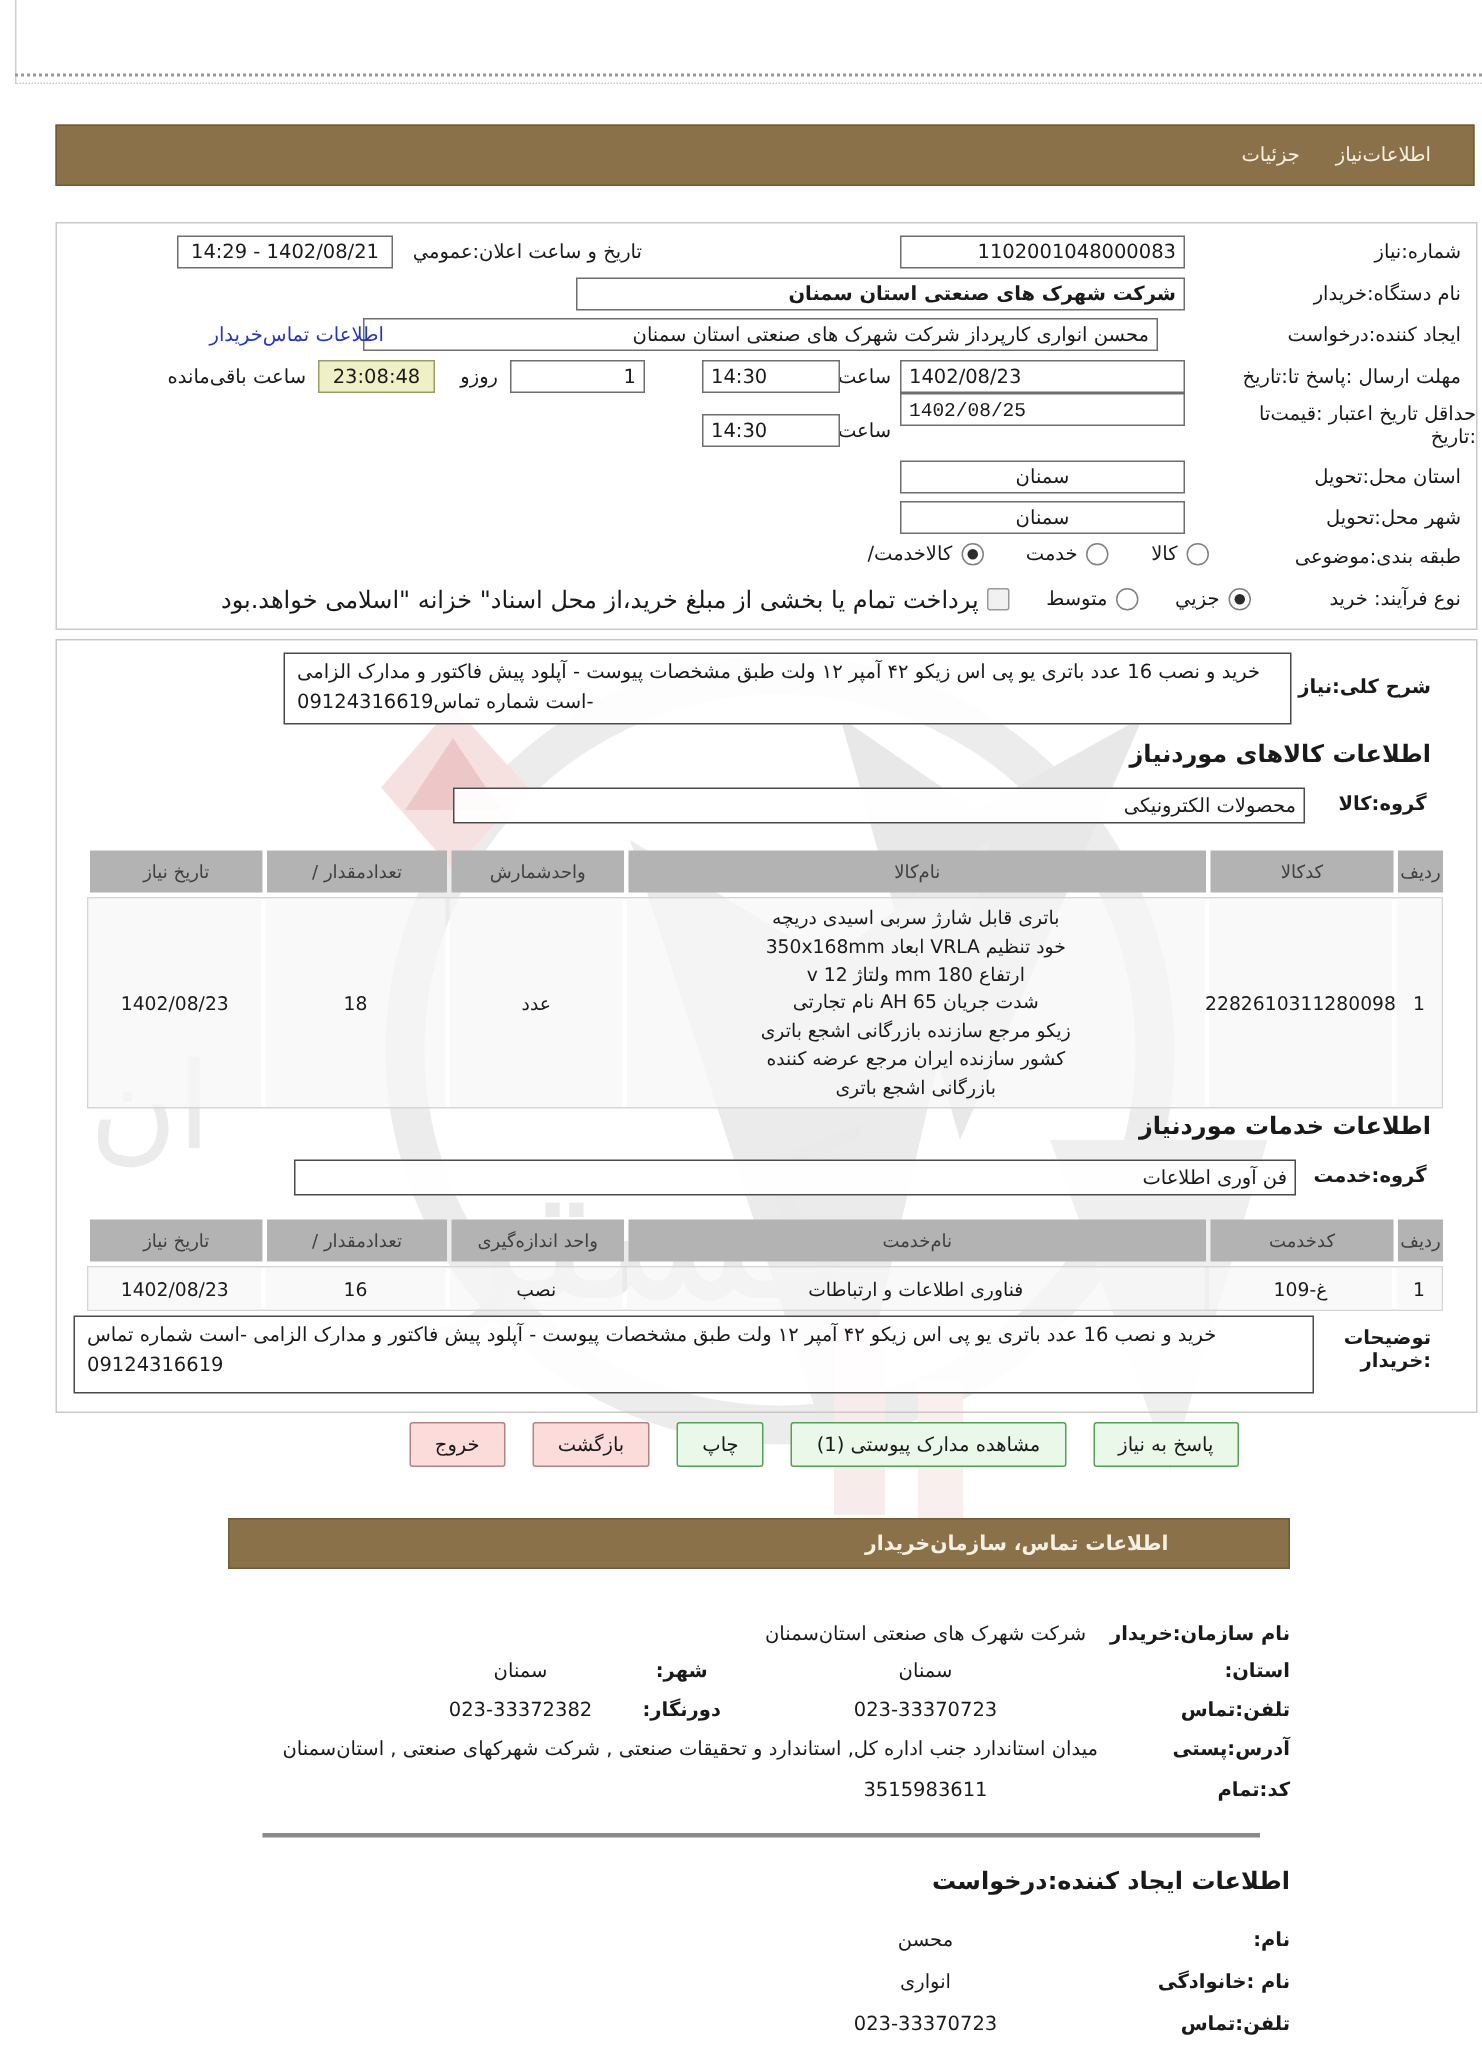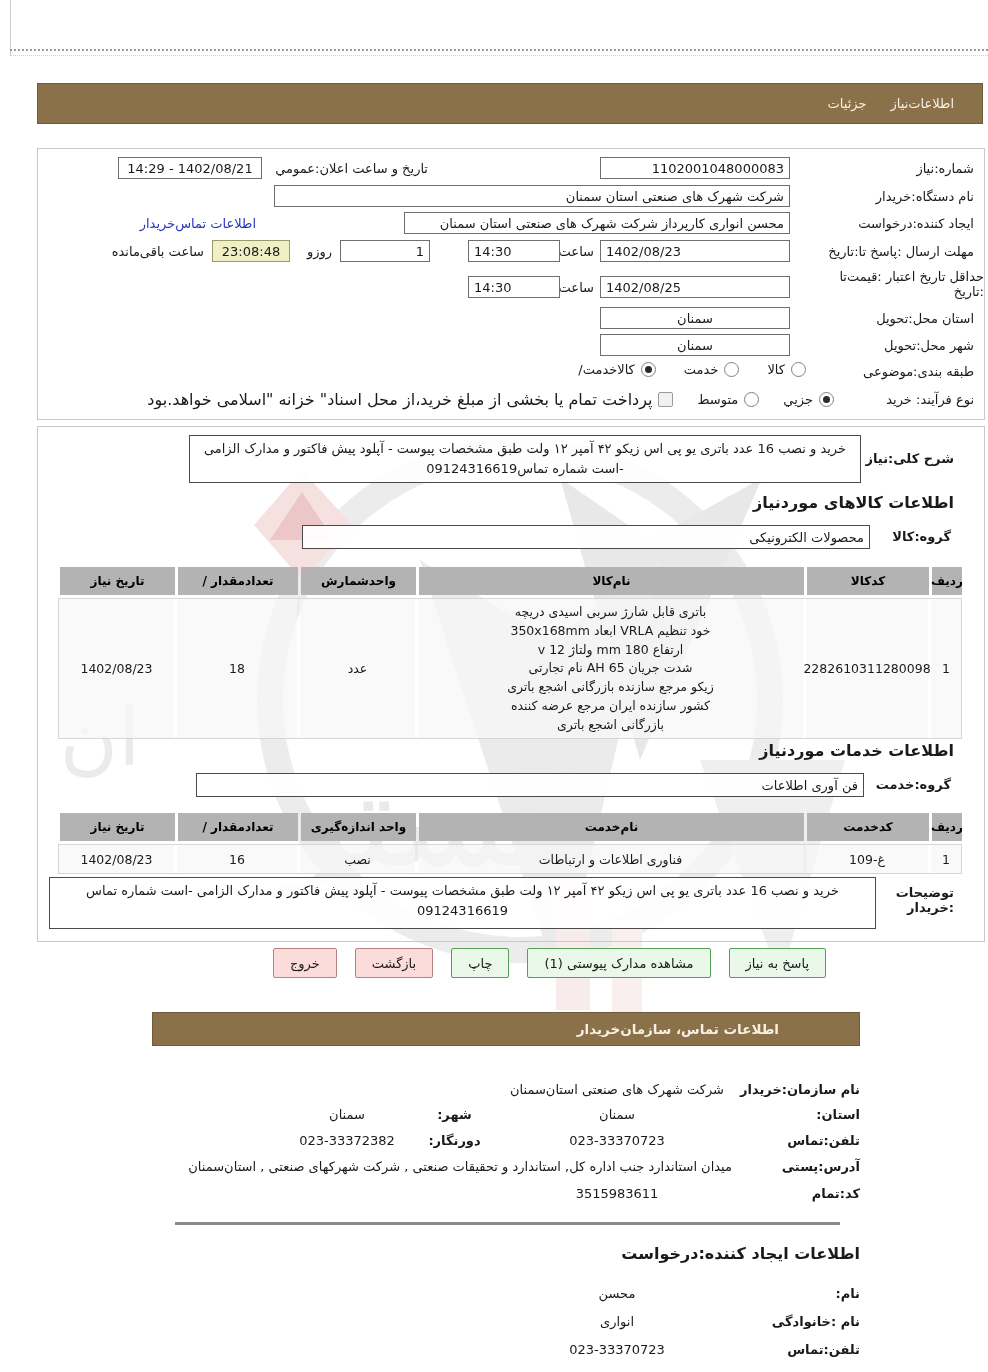--- a/index.html
+++ b/index.html
@@ -29,25 +29,25 @@
   .cen{justify-content:center;text-align:center;}
   .beige{background:#f0f0c6;border:1px solid #9a9a6a;justify-content:center;}
   .link{color:#2636bd;font-size:13px;cursor:pointer;}
   .radio{width:13px;height:13px;border-radius:50%;border:1px solid #818181;background:#fff;display:inline-block;position:relative;flex:0 0 auto;}
   .radio.on::after{content:'';position:absolute;left:3px;top:3px;right:3px;bottom:3px;background:#2b2b2b;border-radius:50%;}
   .chk{width:13px;height:13px;border:1px solid #9a9a9a;background:#f1f1f1;border-radius:2px;flex:0 0 auto;}
   .optrow{display:flex;align-items:center;gap:28px;direction:rtl;}
   .opt{display:flex;align-items:center;gap:6px;}
   
   .bigbox{box-sizing:border-box;border:1px solid #4a4a4a;background:rgba(255,255,255,.9);font-size:13px;line-height:1.55;
-          padding:3px 8px;text-align:center;overflow:hidden;}
+          padding:3px 8px;text-align:left;overflow:hidden;}
   .headln{font-weight:bold;font-size:16px;}
   
   .grid{display:grid;grid-template-columns:30px 122px 385px 115px 120px 115px;column-gap:3px;direction:rtl;}
-  .th{background:#b3b3b3;color:#000000;font-weight:bold;font-size:12px;height:28px;display:flex;align-items:center;justify-content:center;}
+  .th{background:#b3b3b3;color:#404040;font-weight:normal;font-size:12px;height:28px;display:flex;align-items:center;justify-content:center;}
   .td{background:rgba(246,246,246,.72);font-size:12.5px;display:flex;align-items:center;justify-content:center;text-align:center;}
   .tbody{border:1px solid #d6d6d6;}
   .prelines{white-space:pre-line;}
   
   .btnrow{left:37px;top:948px;width:946px;display:flex;direction:rtl;gap:18px;padding-right:157px;box-sizing:border-box;}
   .btn{height:28px;padding:0 16px;font-size:13px;display:flex;align-items:center;border-radius:2px;cursor:pointer;white-space:nowrap;}
   .btn.green{background:#e9f8e9;border:1px solid #55a055;}
   .btn.pink{background:#fcdbdb;border:1px solid #b68383;}
   
   .crow{display:flex;direction:rtl;align-items:flex-start;font-size:13px;}
@@ -86,38 +86,38 @@
   </div>
 
   <div class="abs sec box1 z1">
 
     <div class="abs lbl" style="right:10px;top:12px;">شماره:نیاز</div>
     <div class="abs ibox ltr-r" style="right:194px;top:8px;width:190px;">1102001048000083</div>
     <div class="abs lbl" style="right:556px;top:12px;">تاریخ و ساعت اعلان:عمومي</div>
     <div class="abs ibox ltr cen" style="right:722px;top:8px;width:144px;">14:29 - 1402/08/21</div>
 
     <div class="abs lbl" style="right:10px;top:40px;">نام دستگاه:خریدار</div>
-    <div class="abs ibox" style="right:194px;top:36px;width:516px;">شرکت شهرک های صنعتی استان سمنان</div>
+    <div class="abs ibox" style="right:194px;top:36px;width:406px;font-weight:bold;">شرکت شهرک های صنعتی استان سمنان</div>
 
     <div class="abs lbl" style="right:10px;top:67px;">ایجاد کننده:درخواست</div>
-    <div class="abs ibox" style="right:194px;top:63px;width:386px;">محسن انواری کارپرداز شرکت شهرک های صنعتی استان سمنان</div>
+    <div class="abs ibox" style="right:212px;top:63px;width:530px;">محسن انواری کارپرداز شرکت شهرک های صنعتی استان سمنان</div>
     <a class="abs link" style="right:728px;top:67px;">اطلاعات تماس‌خریدار</a>
 
     <div class="abs lbl" style="right:10px;top:95px;">مهلت ارسال :پاسخ تا:تاریخ</div>
     <div class="abs ibox ltr" style="right:194px;top:91px;width:190px;">1402/08/23</div>
     <div class="abs lbl" style="right:390px;top:95px;">ساعت</div>
     <div class="abs ibox ltr" style="right:424px;top:91px;width:92px;">14:30</div>
     <div class="abs ibox ltr-r" style="right:554px;top:91px;width:90px;">1</div>
     <div class="abs lbl" style="right:652px;top:95px;">روزو</div>
     <div class="abs ibox beige ltr" style="right:694px;top:91px;width:78px;">23:08:48</div>
     <div class="abs lbl" style="right:780px;top:95px;">ساعت باقی‌مانده</div>
 
     <div class="abs lbl" style="right:0;top:120px;width:152px;">حداقل تاریخ اعتبار :قیمت‌تا
 :تاریخ</div>
-    <div class="abs ibox ltr" style="right:194px;top:127px;width:190px;">1402/08/25</div>
+    <div class="abs ibox ltr" style="right:194px;top:113px;width:190px;font-family:Liberation Mono, monospace;">1402/08/25</div>
     <div class="abs lbl" style="right:390px;top:131px;">ساعت</div>
     <div class="abs ibox ltr" style="right:424px;top:127px;width:92px;">14:30</div>
 
     <div class="abs lbl" style="right:10px;top:162px;">استان محل:تحویل</div>
     <div class="abs ibox cen" style="right:194px;top:158px;width:190px;">سمنان</div>
 
     <div class="abs lbl" style="right:10px;top:189px;">شهر محل:تحویل</div>
     <div class="abs ibox cen" style="right:194px;top:185px;width:190px;">سمنان</div>
 
     <div class="abs lbl" style="right:10px;top:215px;">طبقه بندی:موضوعی</div>

